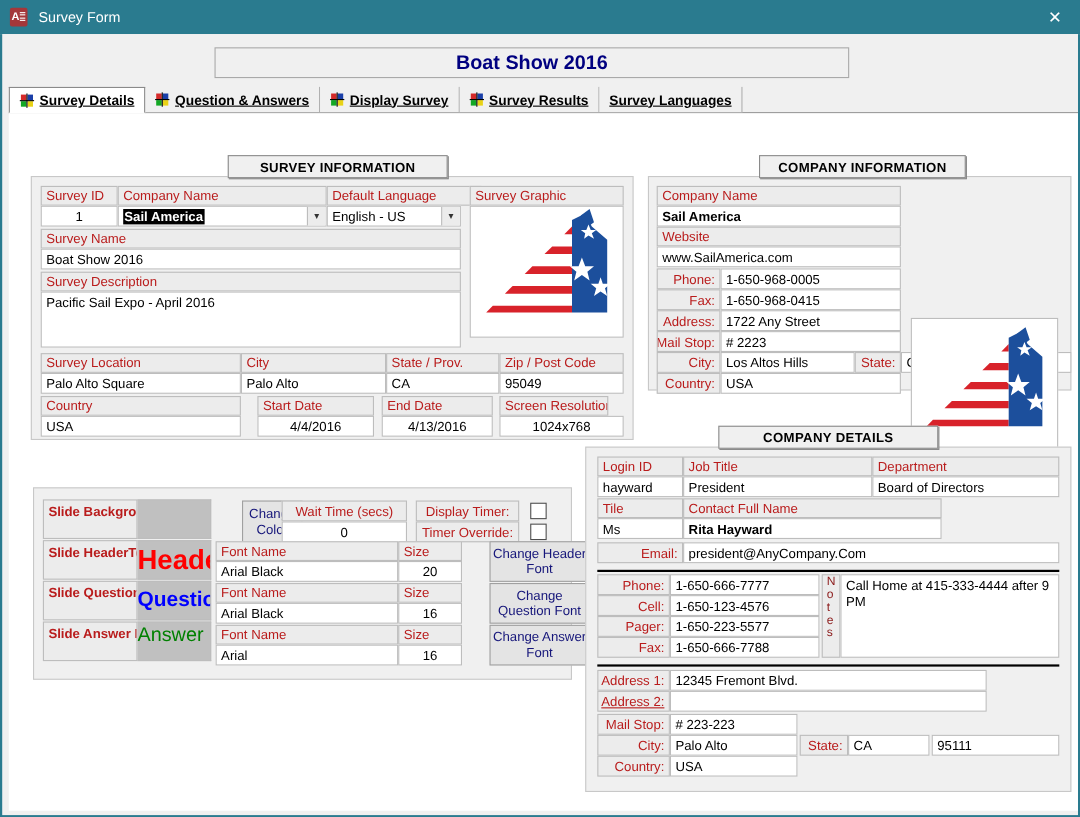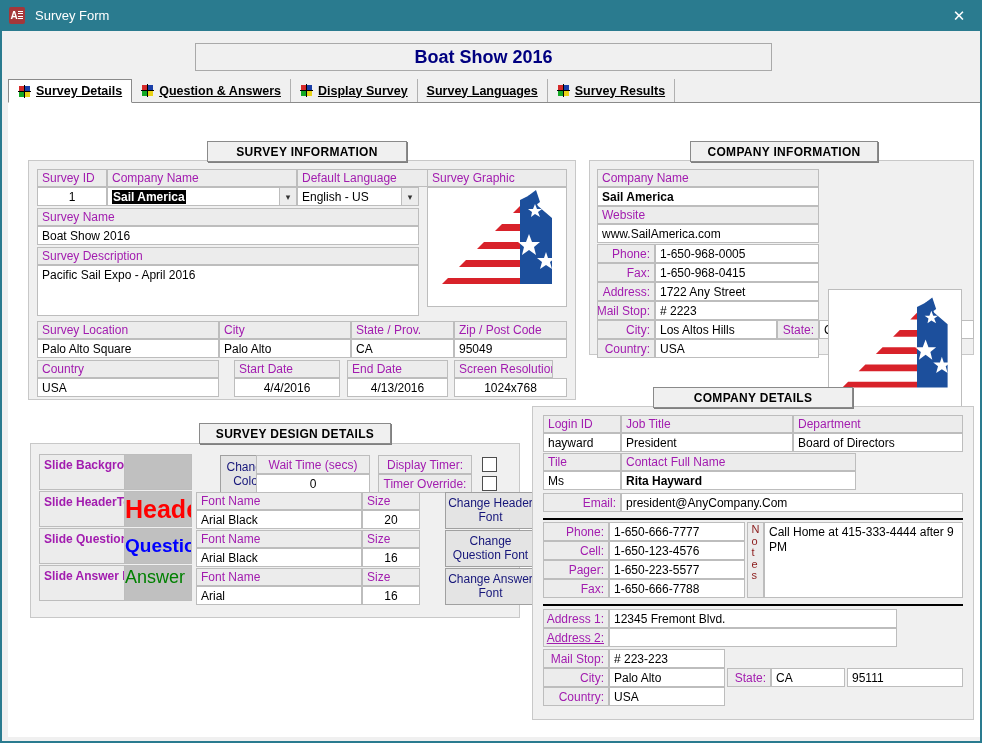--- a/index.html
+++ b/index.html
@@ -81,21 +81,21 @@
   .grouptitle {
     position:absolute; background:#f0f0f0; border:1px solid #8a8a8a;
     box-shadow:1px 1px 0 #808080;
     font-weight:bold; font-size:12px; color:#000;
     display:flex; align-items:center; justify-content:center;
     letter-spacing:0.3px; z-index:5;
   }
 
   
   .lbl {
-    background:#ececec; border:1px solid #bdbdbd; color:#a21caf;
+    background:#ececec; border:1px solid #bdbdbd; color:#b91c1c;
     font-size:12px; padding:1px 4px; display:flex; align-items:center;
     white-space:nowrap; overflow:hidden;
   }
   .lbl.r { justify-content:flex-end; }
   .val {
     background:#ffffff; border:1px solid #bdbdbd; color:#000;
     font-size:12px; padding:1px 4px; display:flex; align-items:center;
     white-space:nowrap; overflow:hidden;
   }
   .val.c { justify-content:center; }
@@ -194,32 +194,32 @@
             <i class="q1"></i>
             <i class="q2"></i>
             <i class="q3"></i>
             <i class="q4"></i>
             <span class="hl"></span>
             <span class="vl"></span>
           </span>
         <span>Display Survey</span>
       </div>
       <div class="tab">
-        <span>Survey Languages</span>
-      </div>
-      <div class="tab">
         <span class="quad">
             <i class="q1"></i>
             <i class="q2"></i>
             <i class="q3"></i>
             <i class="q4"></i>
             <span class="hl"></span>
             <span class="vl"></span>
           </span>
         <span>Survey Results</span>
+      </div>
+      <div class="tab">
+        <span>Survey Languages</span>
       </div>
     </div>
 
     <div class="panel">
 
       <div class="group" style="left:20px; top:57px; width:548px; height:240px;"></div>
       <div class="grouptitle" style="left:199px; top:38px; width:200px; height:21px;">SURVEY INFORMATION</div>
 
       <div class="lbl abs" style="left:29px; top:66px; width:70px; height:18px;">Survey ID</div>
       <div class="lbl abs" style="left:99px; top:66px; width:190px; height:18px;">Company Name</div>
@@ -328,21 +328,20 @@
             <path d="M92 12 L104 6 L110 18 L124 30 L124 96 L92 96 Z" fill="#1c4f9c"></path>
             <path d="M100 8 L108 2 L112 14 L104 20 Z" fill="#1c4f9c"></path>
             <polygon points="101,46 104,54 112,54 106,59 108,67 101,62 94,67 96,59 90,54 98,54" fill="#ffffff"></polygon>
             <polygon points="118,64 120,70 127,70 122,74 124,81 118,77 112,81 114,74 109,70 116,70" fill="#ffffff"></polygon>
             <polygon points="107,16 109,21 114,21 110,24 112,29 107,26 103,29 104,24 100,21 105,21" fill="#ffffff"></polygon>
           </g>
         </svg>
       </div>
 
       <div class="group" style="left:22px; top:340px; width:490px; height:175px;"></div>
-      <div class="grouptitle" style="left:191px; top:320px; width:192px; height:21px;">SURVEY DESIGN DETAILS</div>
 
       <div class="lbl abs" style="left:31px; top:351px; width:86px; height:36px; justify-content:flex-end; text-align:right; font-weight:bold; display:block; padding-top:3px;">Slide Background</div>
       <div class="lbl abs" style="left:31px; top:388px; width:86px; height:36px; text-align:right; font-weight:bold; display:block; padding-top:3px;">Slide HeaderText</div>
       <div class="lbl abs" style="left:31px; top:425px; width:86px; height:36px; text-align:right; font-weight:bold; display:block; padding-top:3px;">Slide Question</div>
       <div class="lbl abs" style="left:31px; top:462px; width:86px; height:36px; text-align:right; font-weight:bold; display:block; padding-top:3px;">Slide Answer Format</div>
 
       <div class="prev" style="left:117px; top:351px; width:67px; height:36px;"></div>
       <div class="prev" style="left:117px; top:388px; width:67px; height:36px;">
         <span style="color:#ff0000; font-size:25px;">Header</span>
       </div>

